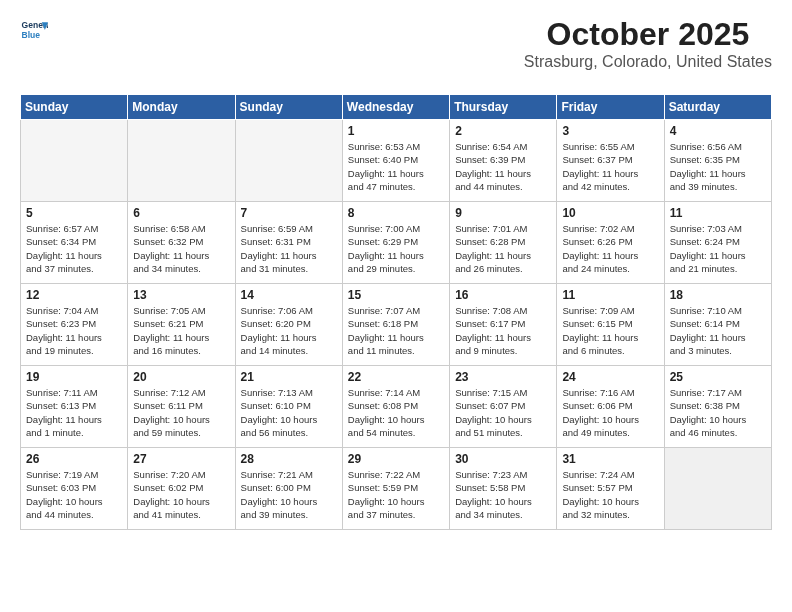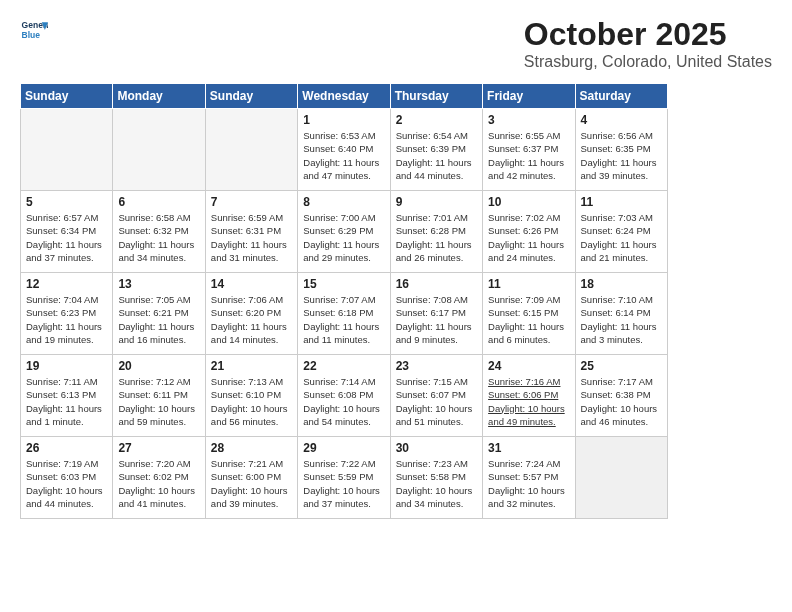--- a/index.html
+++ b/index.html
@@ -22,36 +22,36 @@
     .logo {
       display: flex;
       align-items: center;
       gap: 4px;
     }
     .logo-icon {
       width: 28px;
       height: 28px;
     }
     .title-block {
-      text-align: left;
+      text-align: center;
       margin-left: 40px;
     }
     .month-title {
       font-size: 32px;
       font-weight: bold;
       color: #222;
     }
     .location {
       font-size: 16px;
       color: #555;
     }
     table {
-      width: 648px;
+      width: 752px;
       border-collapse: collapse;
-      margin-top: 12px;
+      margin-top: 23px;
       table-layout: fixed;
     }
     th {
       background-color: #2c5fa3;
       color: #fff;
       font-size: 12px;
       font-weight: bold;
       padding: 5px 4px;
       text-align: left;
       border: 1px solid #fff;
@@ -281,21 +281,21 @@
           </td>
           <td>
             <span class="day-number">23</span>
             <div class="day-info" style="white-space: pre-line;">Sunrise: 7:15 AM
 Sunset: 6:07 PM
 Daylight: 10 hours
 and 51 minutes.</div>
           </td>
           <td>
             <span class="day-number">24</span>
-            <div class="day-info" style="white-space: pre-line; text-decoration: underline;">Sunrise: 7:16 AM
+            <div class="day-info" style="white-space: pre-line;">Sunrise: 7:16 AM
 Sunset: 6:06 PM
 Daylight: 10 hours
 and 49 minutes.</div>
           </td>
           <td>
             <span class="day-number">25</span>
             <div class="day-info" style="white-space: pre-line;">Sunrise: 7:17 AM
 Sunset: 6:38 PM
 Daylight: 10 hours
 and 46 minutes.</div>

